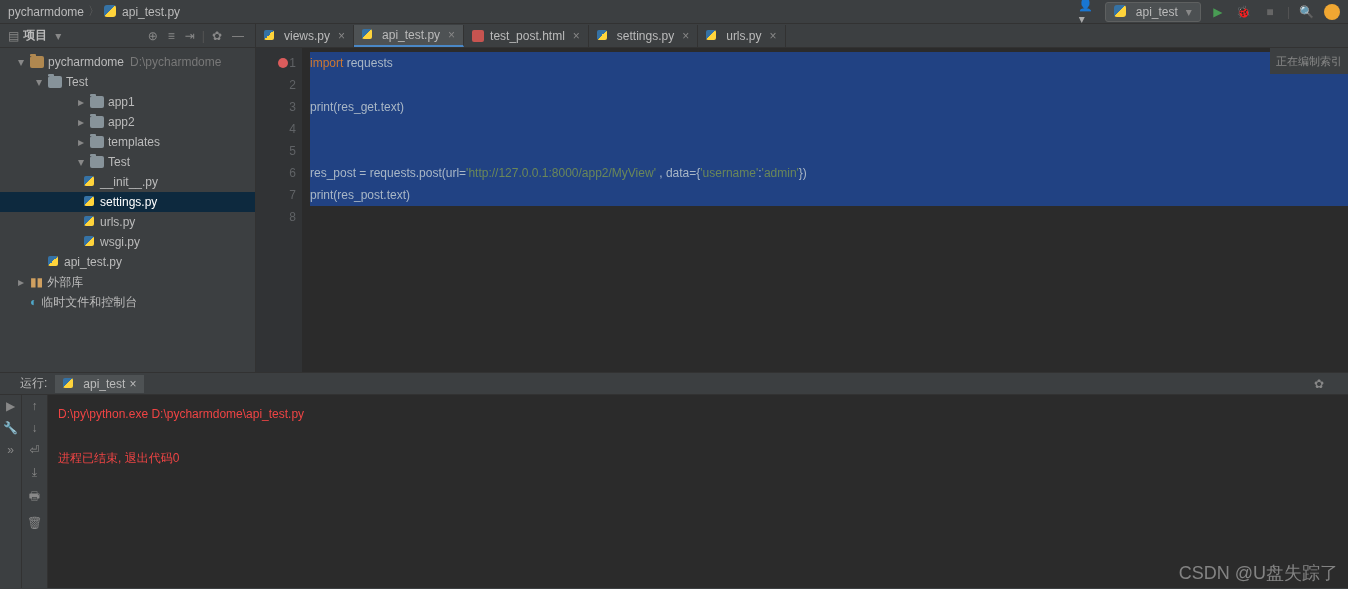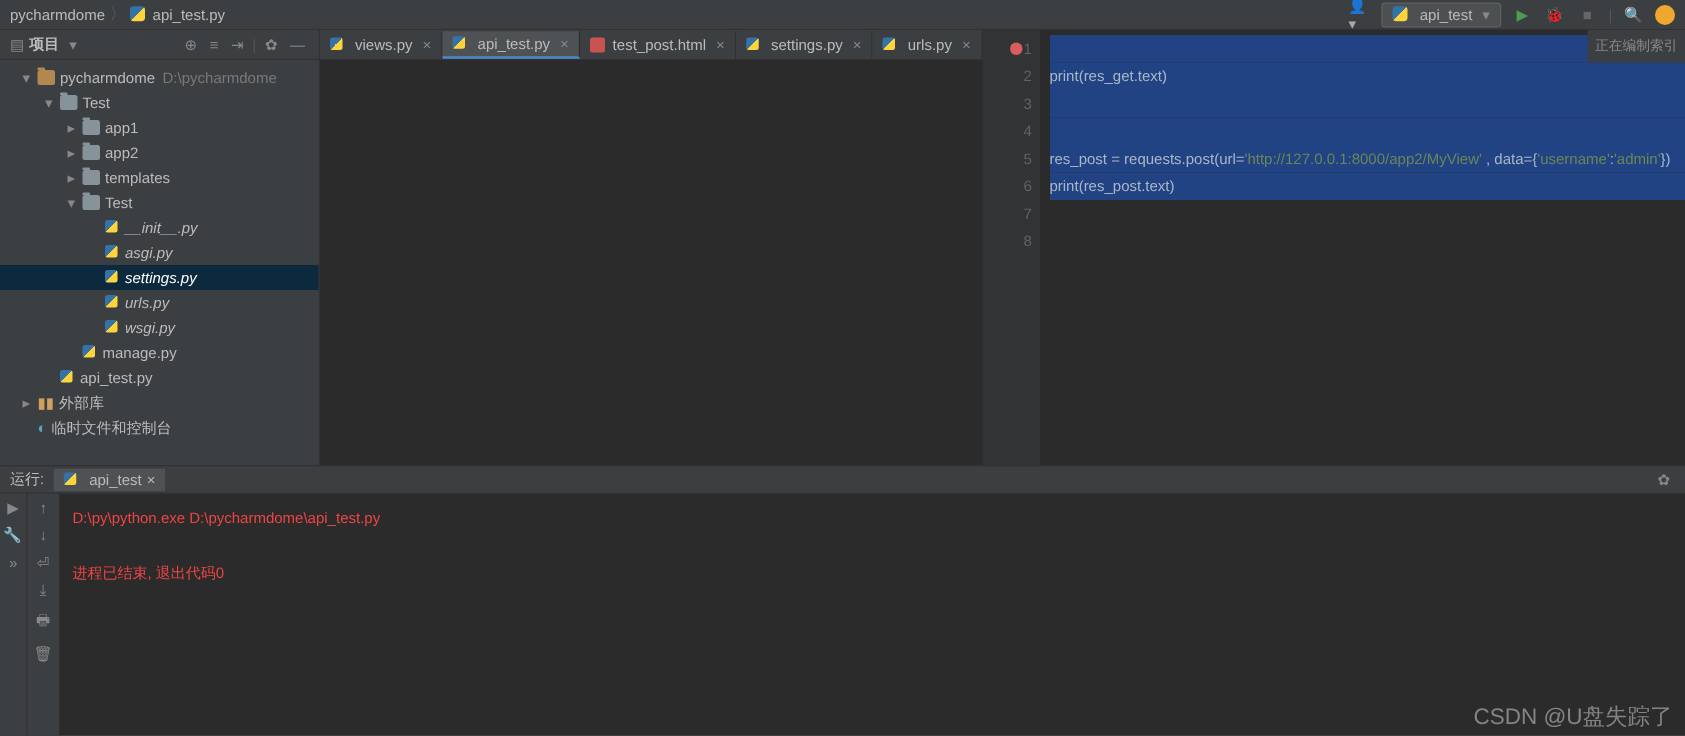--- a/index.html
+++ b/index.html
@@ -21,58 +21,58 @@
 .orange-circle { width:16px; height:16px; background:#f0a732; border-radius:50%; }
 
 .main { display:flex; height:348px; }
 .sidebar { width:256px; background:#3c3f41; border-right:1px solid #323232; display:flex; flex-direction:column; }
 .sidebar-hdr { height:24px; display:flex; align-items:center; padding:0 8px; border-bottom:1px solid #323232; gap:4px; }
 .sidebar-hdr .title { font-weight:bold; color:#bbb; }
 .sidebar-hdr .sp { flex:1; }
 .sidebar-hdr .tool { color:#888; cursor:pointer; padding:0 3px; }
 .tree { flex:1; overflow:auto; padding:4px 0; }
 .node { display:flex; align-items:center; height:20px; padding-left:6px; white-space:nowrap; cursor:pointer; }
-.node.d1{ padding-left:18px; } .node.d2{ padding-left:36px; } .node.d3{ padding-left:54px; } .node.d4{ padding-left:72px;font-style:italic; }
+.node.d1{ padding-left:18px; } .node.d2{ padding-left:36px; } .node.d3{ padding-left:78px; } .node.d4{ padding-left:72px; }
 .node .chev { width:12px; color:#888; }
 .node .chev.open::before{ content:"▾"; }
 .node .chev.closed::before{ content:"▸"; }
 .node .chev.none::before{ content:""; }
 .node .nm { color:#bbb; }
 .node .extra { color:#787878; margin-left:6px; }
 .node.selected { background:#0d293e; }
 .node.selected .nm { color:#fff; }
 .fdr { width:14px; height:12px; background:#87939a; border-radius:2px; margin-right:4px; position:relative; }
 .fdr::before{ content:""; position:absolute; top:-2px; left:0; width:6px; height:2px; background:#87939a; border-radius:1px 1px 0 0; }
 .fdr.root{ background:#b08850; } .fdr.root::before{ background:#b08850; }
 .pyf { width:12px; height:12px; margin-right:4px; display:inline-block; }
 .pyf::before{ content:""; display:block; width:10px; height:10px; background:linear-gradient(135deg,#3572A5 50%,#FFD43B 50%); border-radius:2px; }
 .lib-ico { color:#d0a060; margin-right:4px; }
 .scratch-ico { color:#4fa8c9; margin-right:4px; }
 
-.editor { flex:1; display:flex; background:#2b2b2b; }
+.editor { flex:1; display:flex; flex-direction:column; background:#2b2b2b; }
 .tabs { height:24px; background:#3c3f41; display:flex; align-items:flex-end; border-bottom:1px solid #323232; }
 .tab { height:22px; display:flex; align-items:center; padding:0 8px; color:#bbb; border-right:1px solid #323232; cursor:pointer; gap:4px; background:#3c3f41; }
 .tab.active { background:#4e5254; border-bottom:2px solid #4a88c7; }
 .tab .x { color:#888; margin-left:4px; }
 .html-ico{ width:12px; height:12px; background:#c75450; border-radius:2px; margin-right:2px; }
 .code-area { flex:1; display:flex; position:relative; font-family:"Consolas","Courier New",monospace; font-size:13px; }
 .gutter { width:46px; background:#313335; text-align:right; padding:4px 6px 4px 0; color:#606366; line-height:22px; }
 .gutter .ln { height:22px; position:relative; }
 .bp { position:absolute; left:22px; top:6px; width:10px; height:10px; background:#db5c5c; border-radius:50%; }
 .code { flex:1; padding:4px 0 4px 8px; line-height:22px; position:relative; }
 .code .row { height:22px; white-space:pre; }
 .sel { background:#214283; }
 .kw { color:#cc7832; }
 .str { color:#6a8759; }
 .fn { color:#a9b7c6; }
 .txt { color:#a9b7c6; }
 .code-status { position:absolute; right:0; top:0; background:#3c3f41; color:#888; padding:2px 6px; font-size:11px; }
 
 .runpanel { height:216px; border-top:1px solid #323232; display:flex; flex-direction:column; background:#2b2b2b; }
-.run-hdr { height:22px; background:#3c3f41; display:flex; align-items:center; padding:0 8px; border-bottom:1px solid #323232; }
+.run-hdr { height:22px; background:#3c3f41; display:flex; align-items:center; padding:0 20px; border-bottom:1px solid #323232; }
 .run-hdr .lbl { color:#bbb; }
 .run-tab { background:#4e5254; padding:2px 8px; margin-left:8px; display:flex; align-items:center; gap:4px; }
 .run-hdr .sp { flex:1; }
 .run-body { flex:1; display:flex; }
 .run-tools { width:22px; background:#3c3f41; display:flex; flex-direction:column; align-items:center; padding-top:4px; gap:8px; border-right:1px solid #323232; }
 .run-tools2 { width:26px; background:#3c3f41; display:flex; flex-direction:column; align-items:center; padding-top:4px; gap:8px; border-right:1px solid #323232; }
 .run-tools .t, .run-tools2 .t { color:#888; cursor:pointer; }
 .console { flex:1; padding:8px 10px; font-family:"Consolas","Courier New",monospace; font-size:13px; line-height:22px; color:#ef4444; }
 .console .line { white-space:pre; }
 .watermark { position:absolute; right:10px; bottom:4px; color:rgba(220,220,220,0.5); font-size:18px; }
@@ -146,44 +146,34 @@
       <div class="node d3">
           <span class="chev open"></span>
           <span class="fdr"></span>
           <span class="nm">Test</span>
         </div>
       <div class="node d4">
           <span class="chev none"></span>
           <span class="pyf"></span>
           <span class="nm">__init__.py</span>
         </div>
+      <div class="node d4 selected">
+          <span class="chev none"></span>
+          <span class="pyf"></span>
+          <span class="nm">settings.py</span>
+        </div>
       <div class="node d4">
           <span class="chev none"></span>
           <span class="pyf"></span>
-          <span class="nm">asgi.py</span>
-        </div>
-      <div class="node d4 selected">
-          <span class="chev none"></span>
-          <span class="pyf"></span>
-          <span class="nm">settings.py</span>
+          <span class="nm">urls.py</span>
         </div>
       <div class="node d4">
           <span class="chev none"></span>
           <span class="pyf"></span>
-          <span class="nm">urls.py</span>
-        </div>
-      <div class="node d4">
-          <span class="chev none"></span>
-          <span class="pyf"></span>
           <span class="nm">wsgi.py</span>
-        </div>
-      <div class="node d3">
-          <span class="chev none"></span>
-          <span class="pyf"></span>
-          <span class="nm">manage.py</span>
         </div>
       <div class="node d2">
           <span class="chev none"></span>
           <span class="pyf"></span>
           <span class="nm">api_test.py</span>
         </div>
       <div class="node d1">
           <span class="chev closed"></span>
           <span class="lib-ico">▮▮</span>
           <span class="nm">外部库</span>
@@ -230,20 +220,21 @@
           <div class="ln">2</div>
           <div class="ln">3</div>
           <div class="ln">4</div>
           <div class="ln">5</div>
           <div class="ln">6</div>
           <div class="ln">7</div>
           <div class="ln">8</div>
         </div>
       <div class="code" id="code">
         <div class="code-status">正在编制索引</div>
+      <div class="row sel"><span class="kw">import</span><span class="txt"> </span><span class="txt">requests</span></div>
           <div class="row sel">&nbsp;</div>
           <div class="row sel"><span class="fn">print</span><span class="txt">(res_get.text)</span></div>
           <div class="row sel">&nbsp;</div>
           <div class="row sel">&nbsp;</div>
           <div class="row sel"><span class="txt">res_post = requests.post(url=</span><span class="str">'http://127.0.0.1:8000/app2/MyView'</span><span class="txt"> , data={</span><span class="str">'username'</span><span class="txt">:</span><span class="str">'admin'</span><span class="txt">})</span></div>
           <div class="row sel"><span class="fn">print</span><span class="txt">(res_post.text)</span></div>
         </div>
     </div>
   </div>
 </div>

